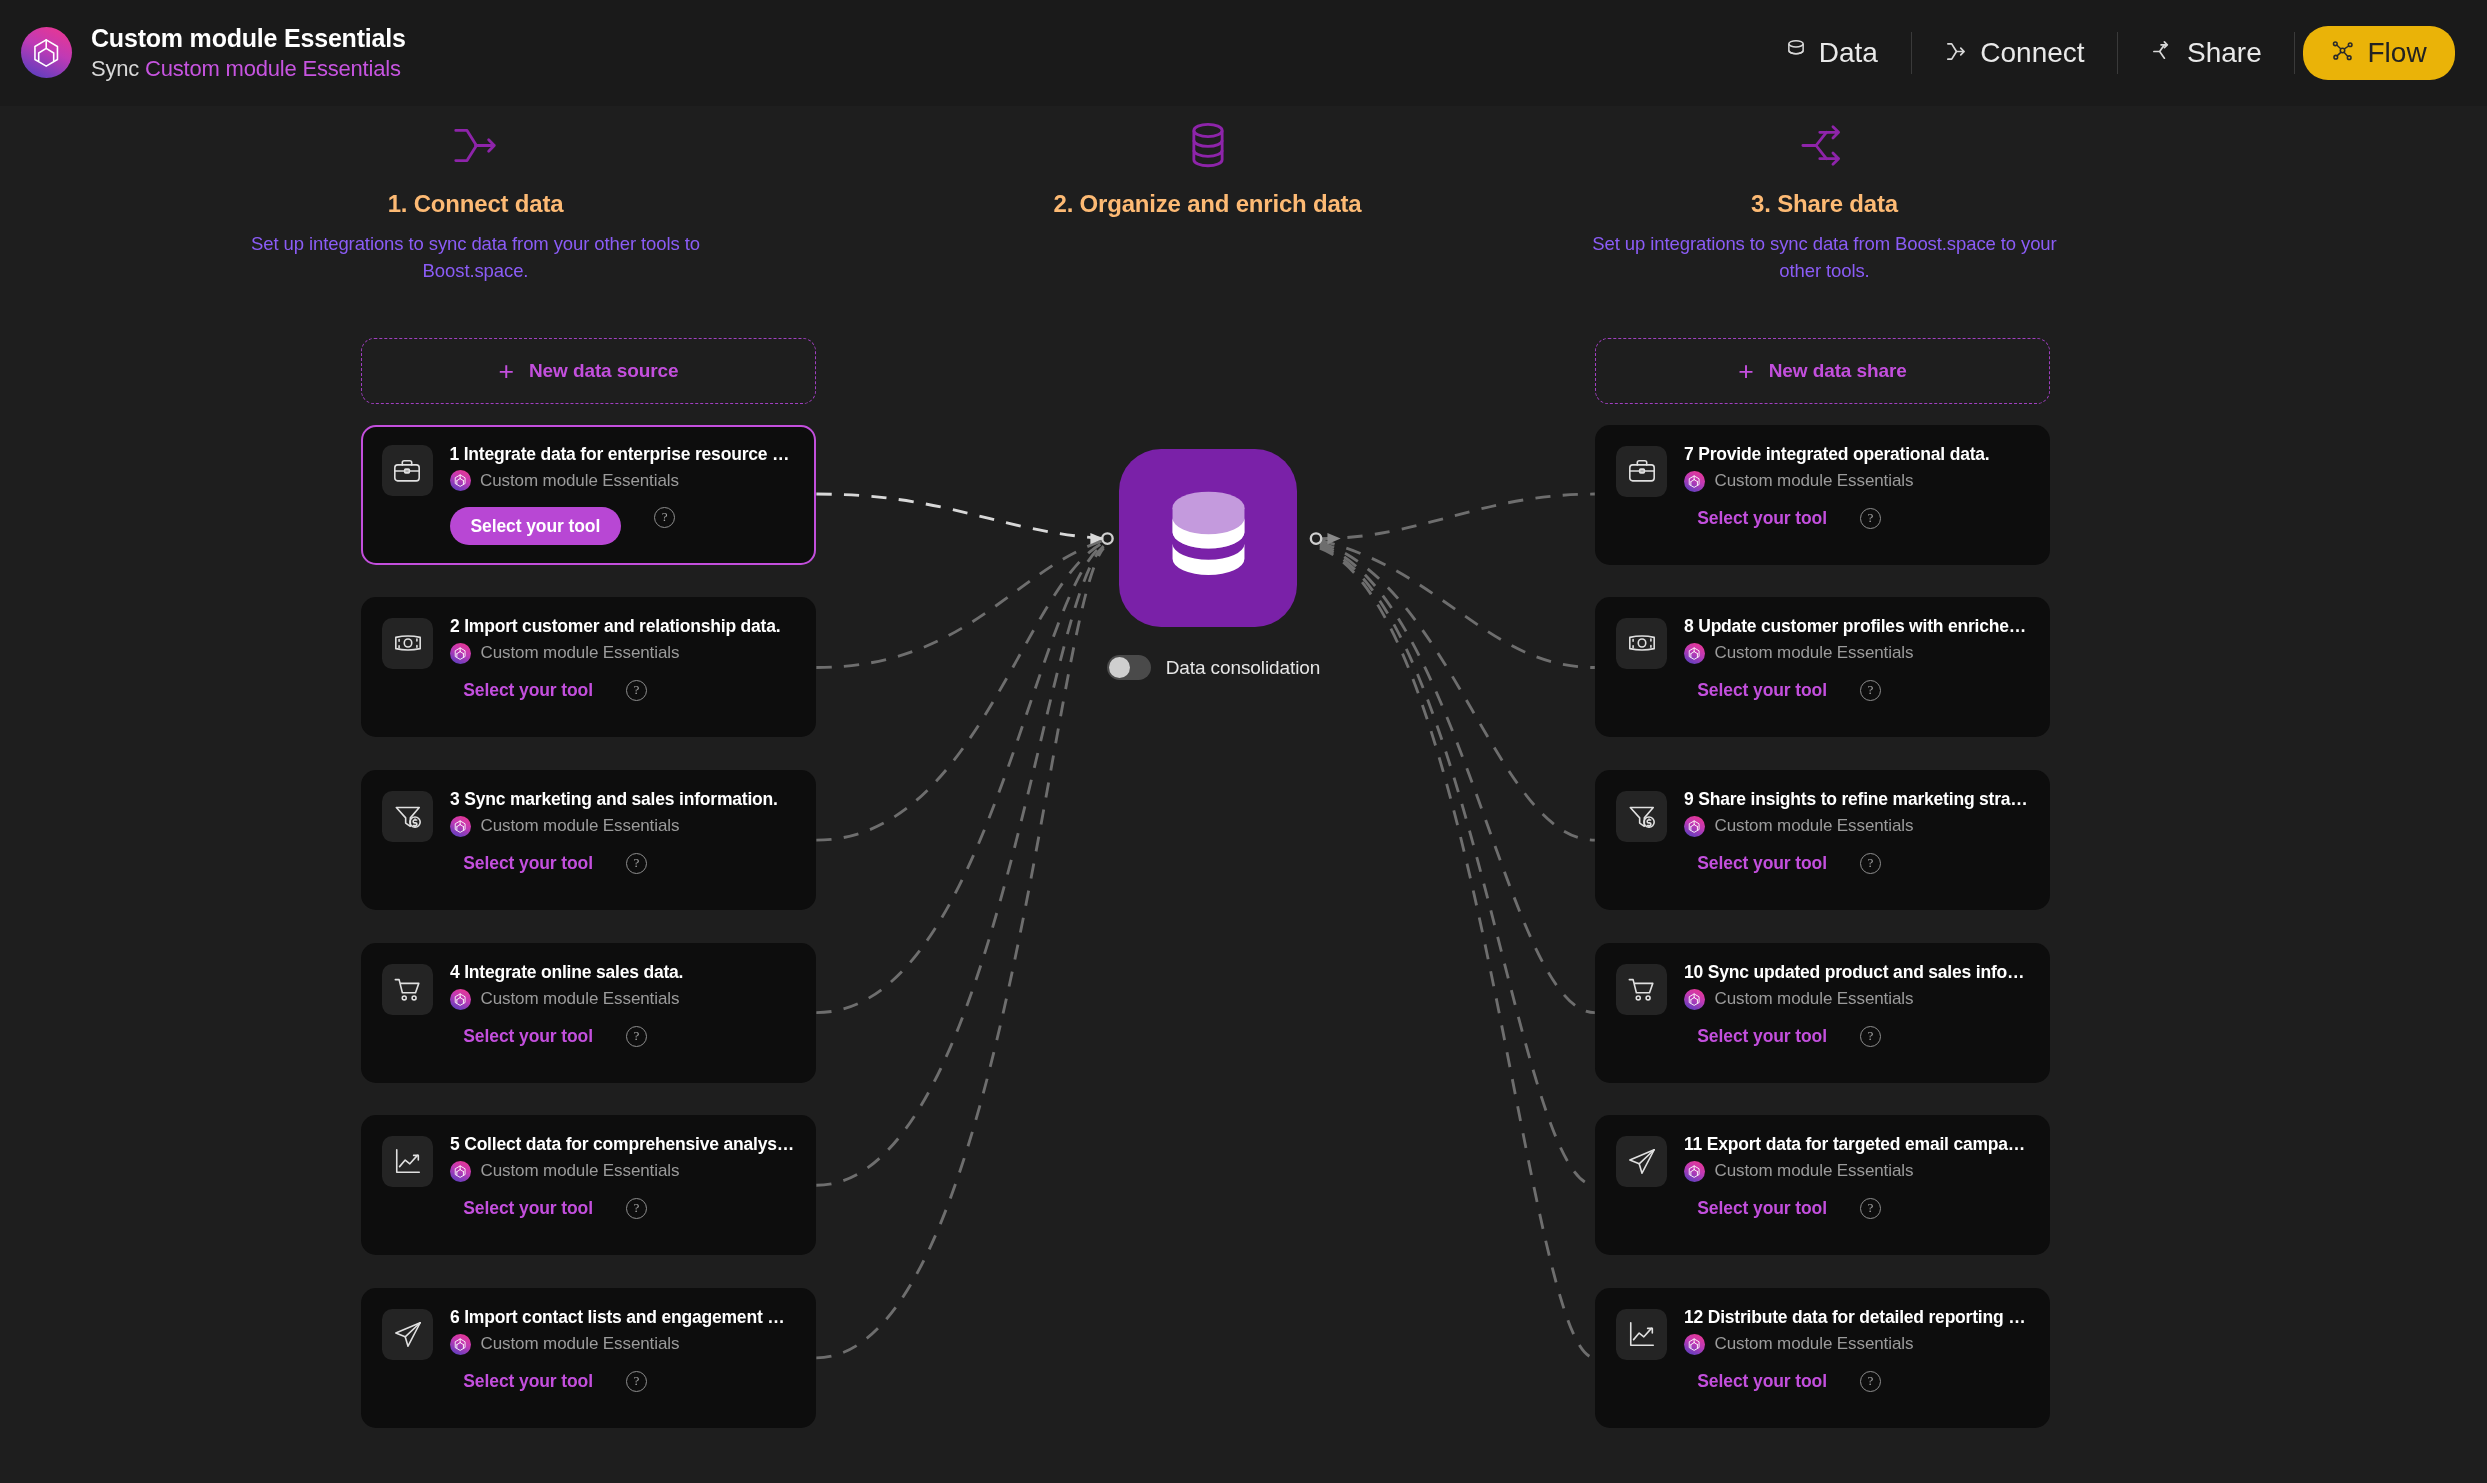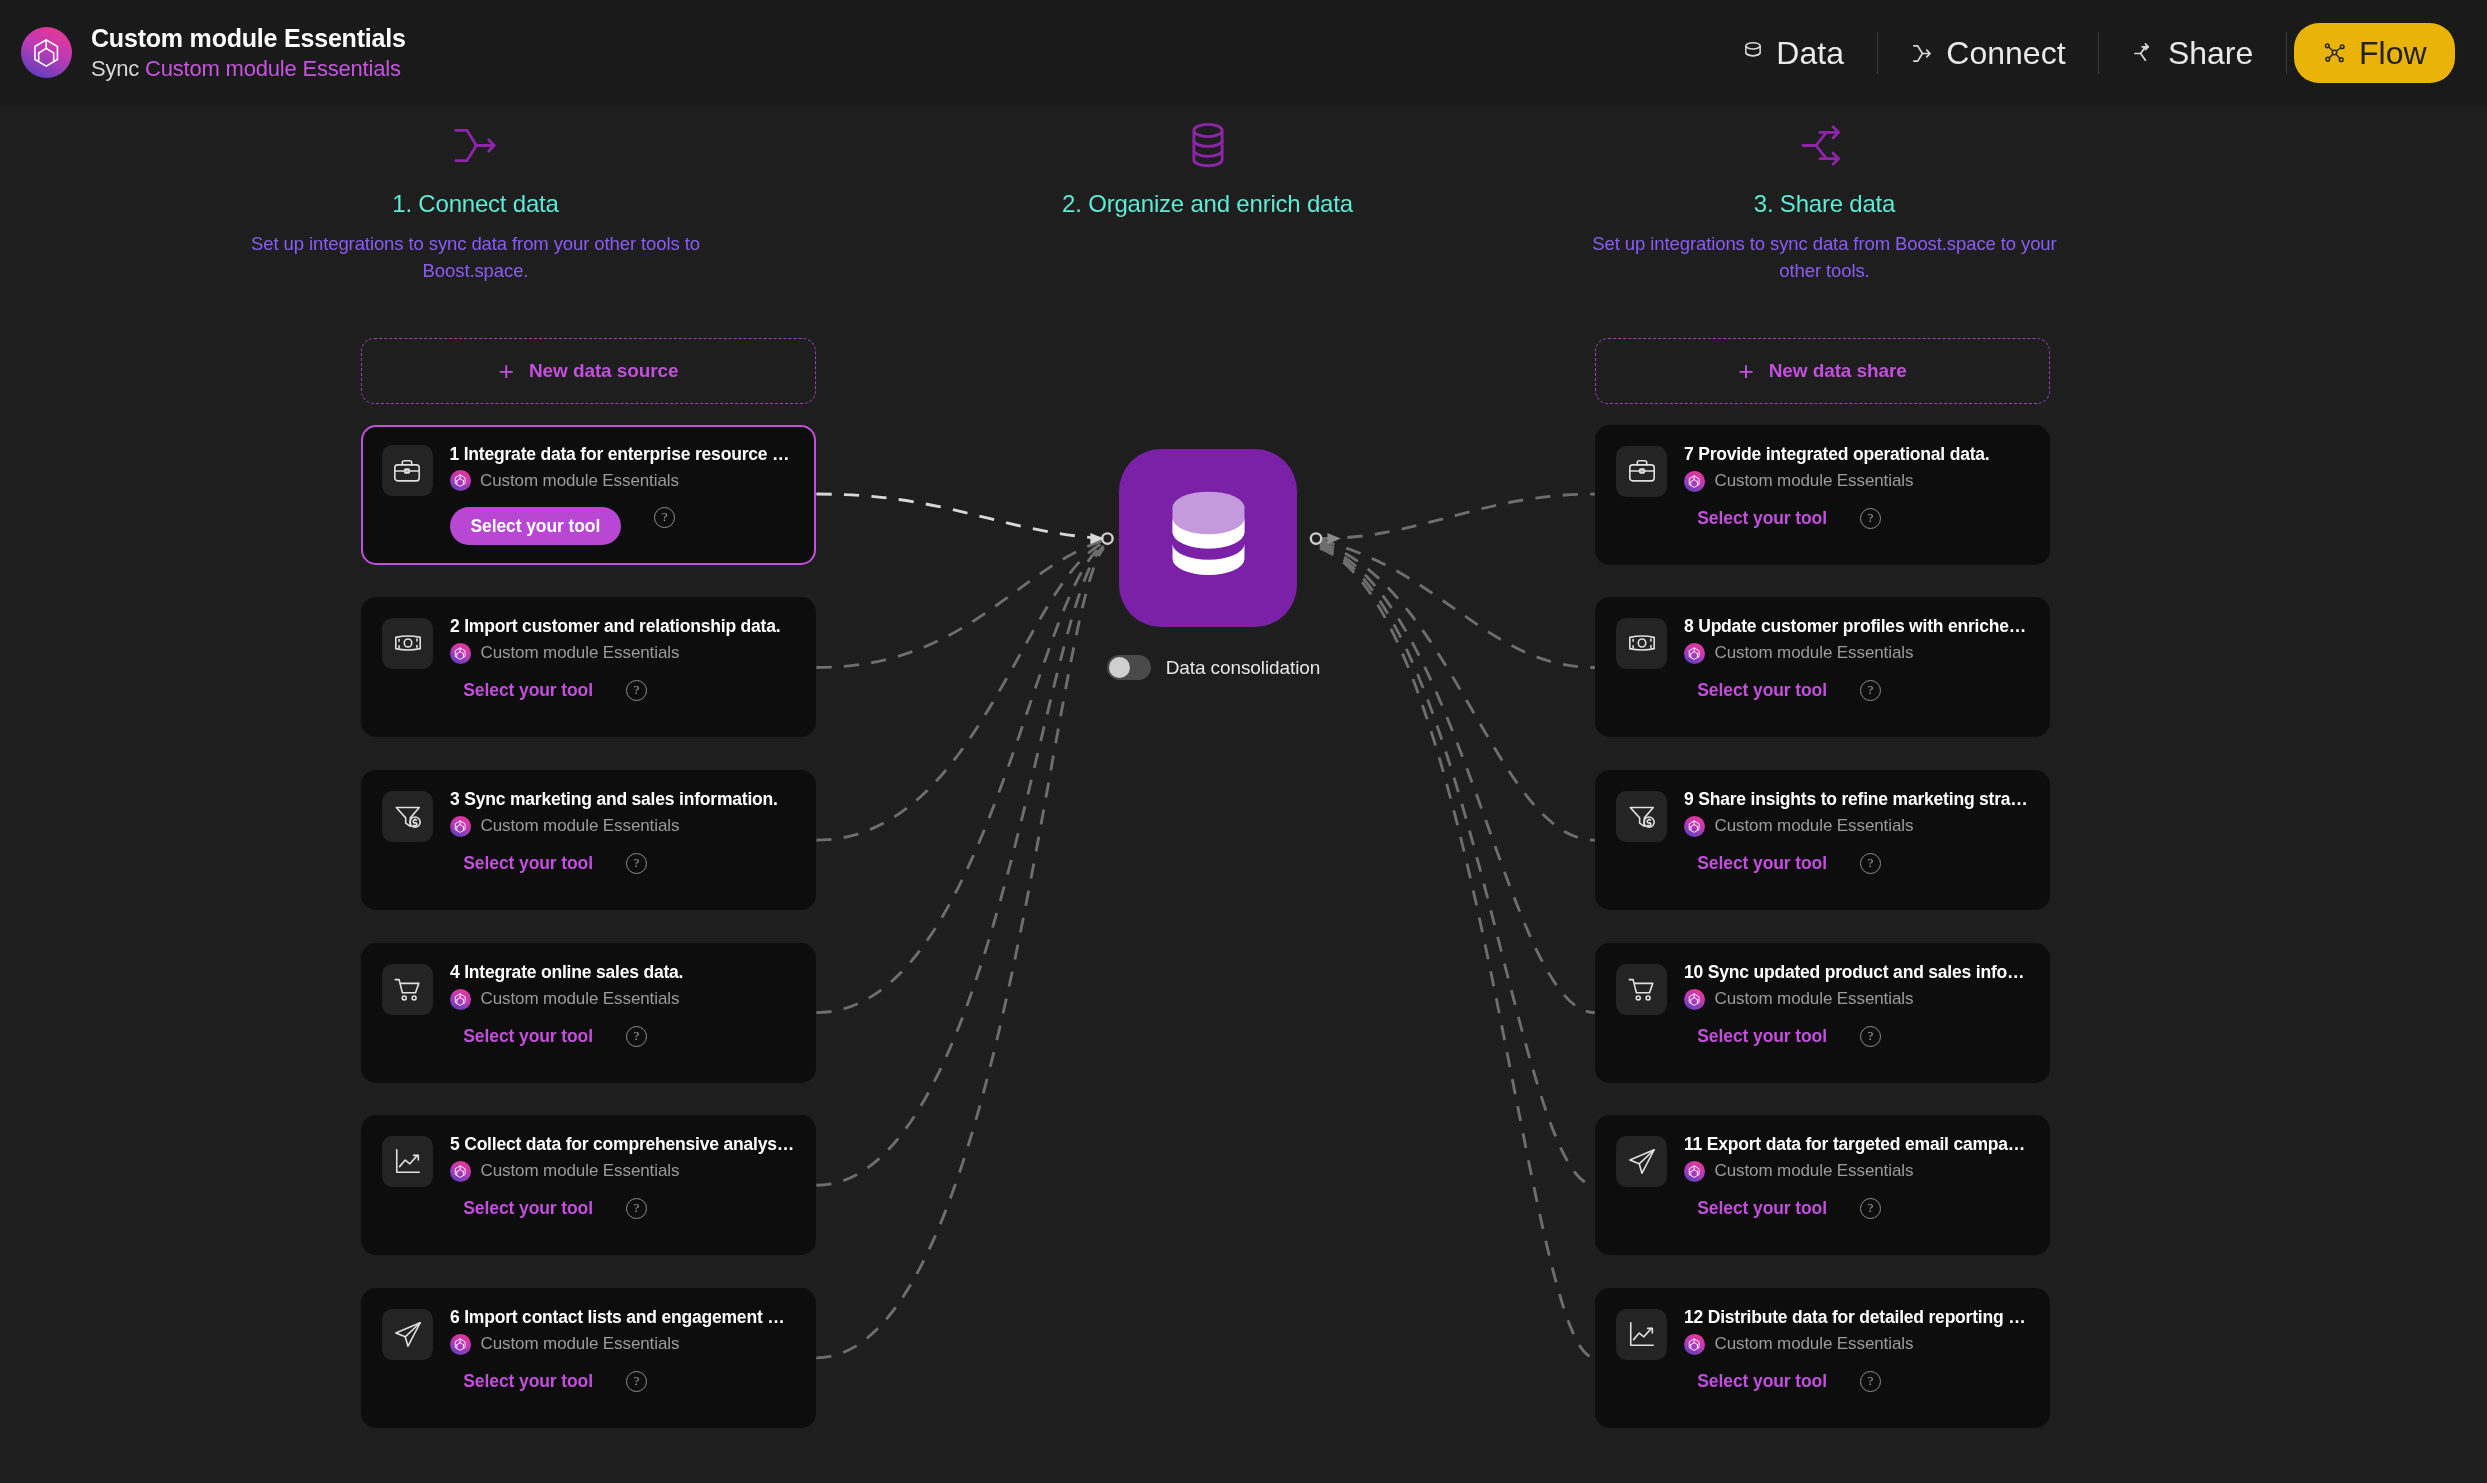--- a/index.html
+++ b/index.html
@@ -31,34 +31,34 @@
   .brand-title { font-size: 25px; font-weight: 700; color: #ffffff; letter-spacing: -0.2px; }
   .brand-sub { font-size: 22px; color: #d8d8d8; letter-spacing: -0.2px; }
   .brand-sub .space-name { color: #c754e0; }
 
   .topnav {
     margin-left: auto; display: flex; align-items: center;
     padding-right: 32px; gap: 0;
   }
   .nav-item {
     display: flex; align-items: center; gap: 13.3px;
-    padding: 9.5px 25px; font-size: 32px; color: #e9e9e9;
+    padding: 9.5px 25px; font-size: 28px; color: #e9e9e9;
     cursor: pointer; border-radius: 9.5px; white-space: nowrap;
   }
   .nav-sep { width: 0.9px; height: 42px; background: #3a3a3a; margin: 0 7.6px; }
   .nav-item.active {
     background: #eab308; color: #222222; border-radius: 25px;
     padding: 11.4px 28.4px;
   }
   .nav-item.active svg { stroke: #2a2a2a; }
 
   
   .col-head { position: absolute; text-align: center; width: 493px; }
   .col-head .ico { height: 55px; display: flex; align-items: center; justify-content: center; margin-bottom: 17px; }
-  .col-title { font-size: 24px; font-weight: 400; color: #5eead4; letter-spacing: -0.2px; }
+  .col-title { font-size: 24px; font-weight: 700; color: #fdba74; letter-spacing: -0.2px; }
   .col-desc { margin-top: 13.3px; font-size: 18.5px; line-height: 1.45; color: #8b5cf6; letter-spacing: -0.1px; }
 
   #head-1 { left: 229px; top: 118px; }
   #head-2 { left: 961px; top: 118px; }
   #head-3 { left: 1578px; top: 118px; }
   #head-2 .col-desc, #head-3 .col-desc { }
 
   
   .new-btn {
     position: absolute; width: 455px; height: 66px;

